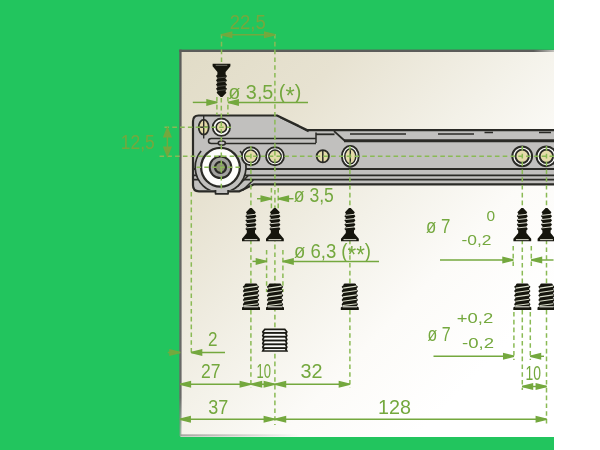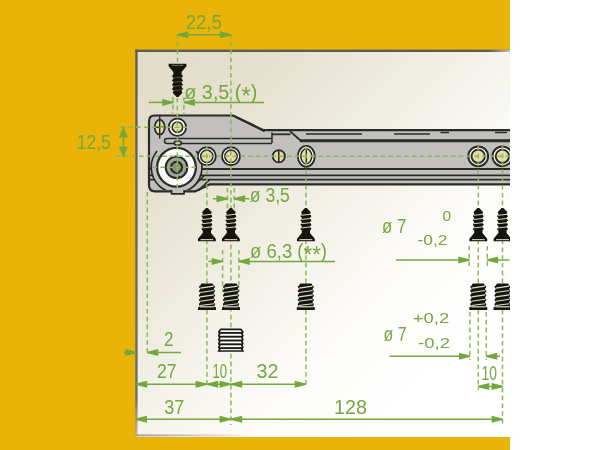--- a/index.html
+++ b/index.html
@@ -1,16 +1,16 @@
 <!DOCTYPE html>
 <html><head>
 <meta charset="utf-8">
 <style>
   html,body{margin:0;padding:0;background:#ffffff;}
-  #stage{position:relative;width:510px;height:450px;overflow:hidden;background:#eab308;}
+  #stage{position:relative;width:510px;height:450px;overflow:hidden;background:#22c55e;padding-left:44px;}
   svg{display:block;transform:translateZ(0);}
   text{font-family:"Liberation Sans",sans-serif;fill:#74a83e;}
 </style>
 </head>
 <body>
 <div id="stage">
 <svg width="600" height="450" viewBox="0 0 600 450">
 <defs>
   <linearGradient id="panel" x1="0" y1="0" x2="1" y2="0.8">
     <stop offset="0" stop-color="#e1dcc7"></stop>

